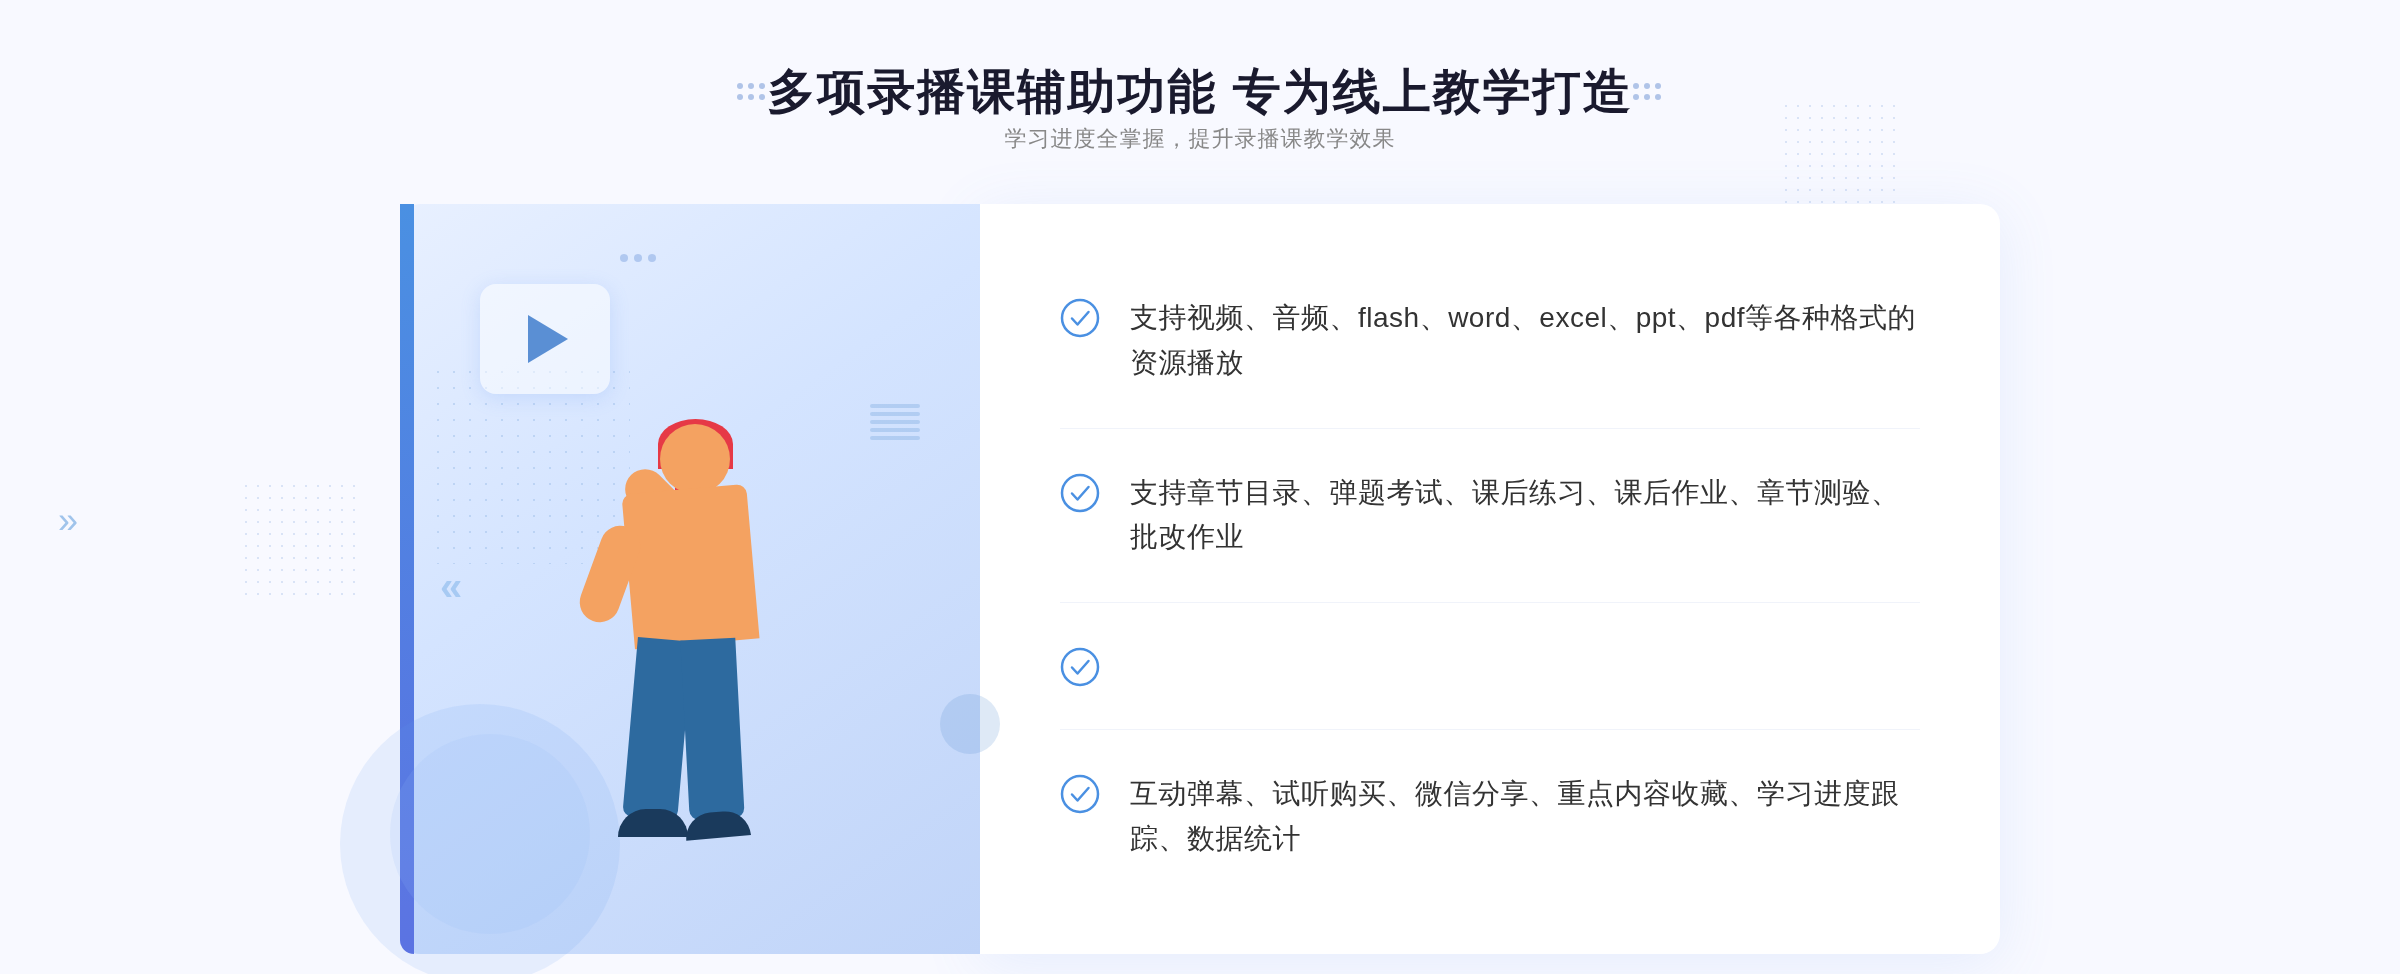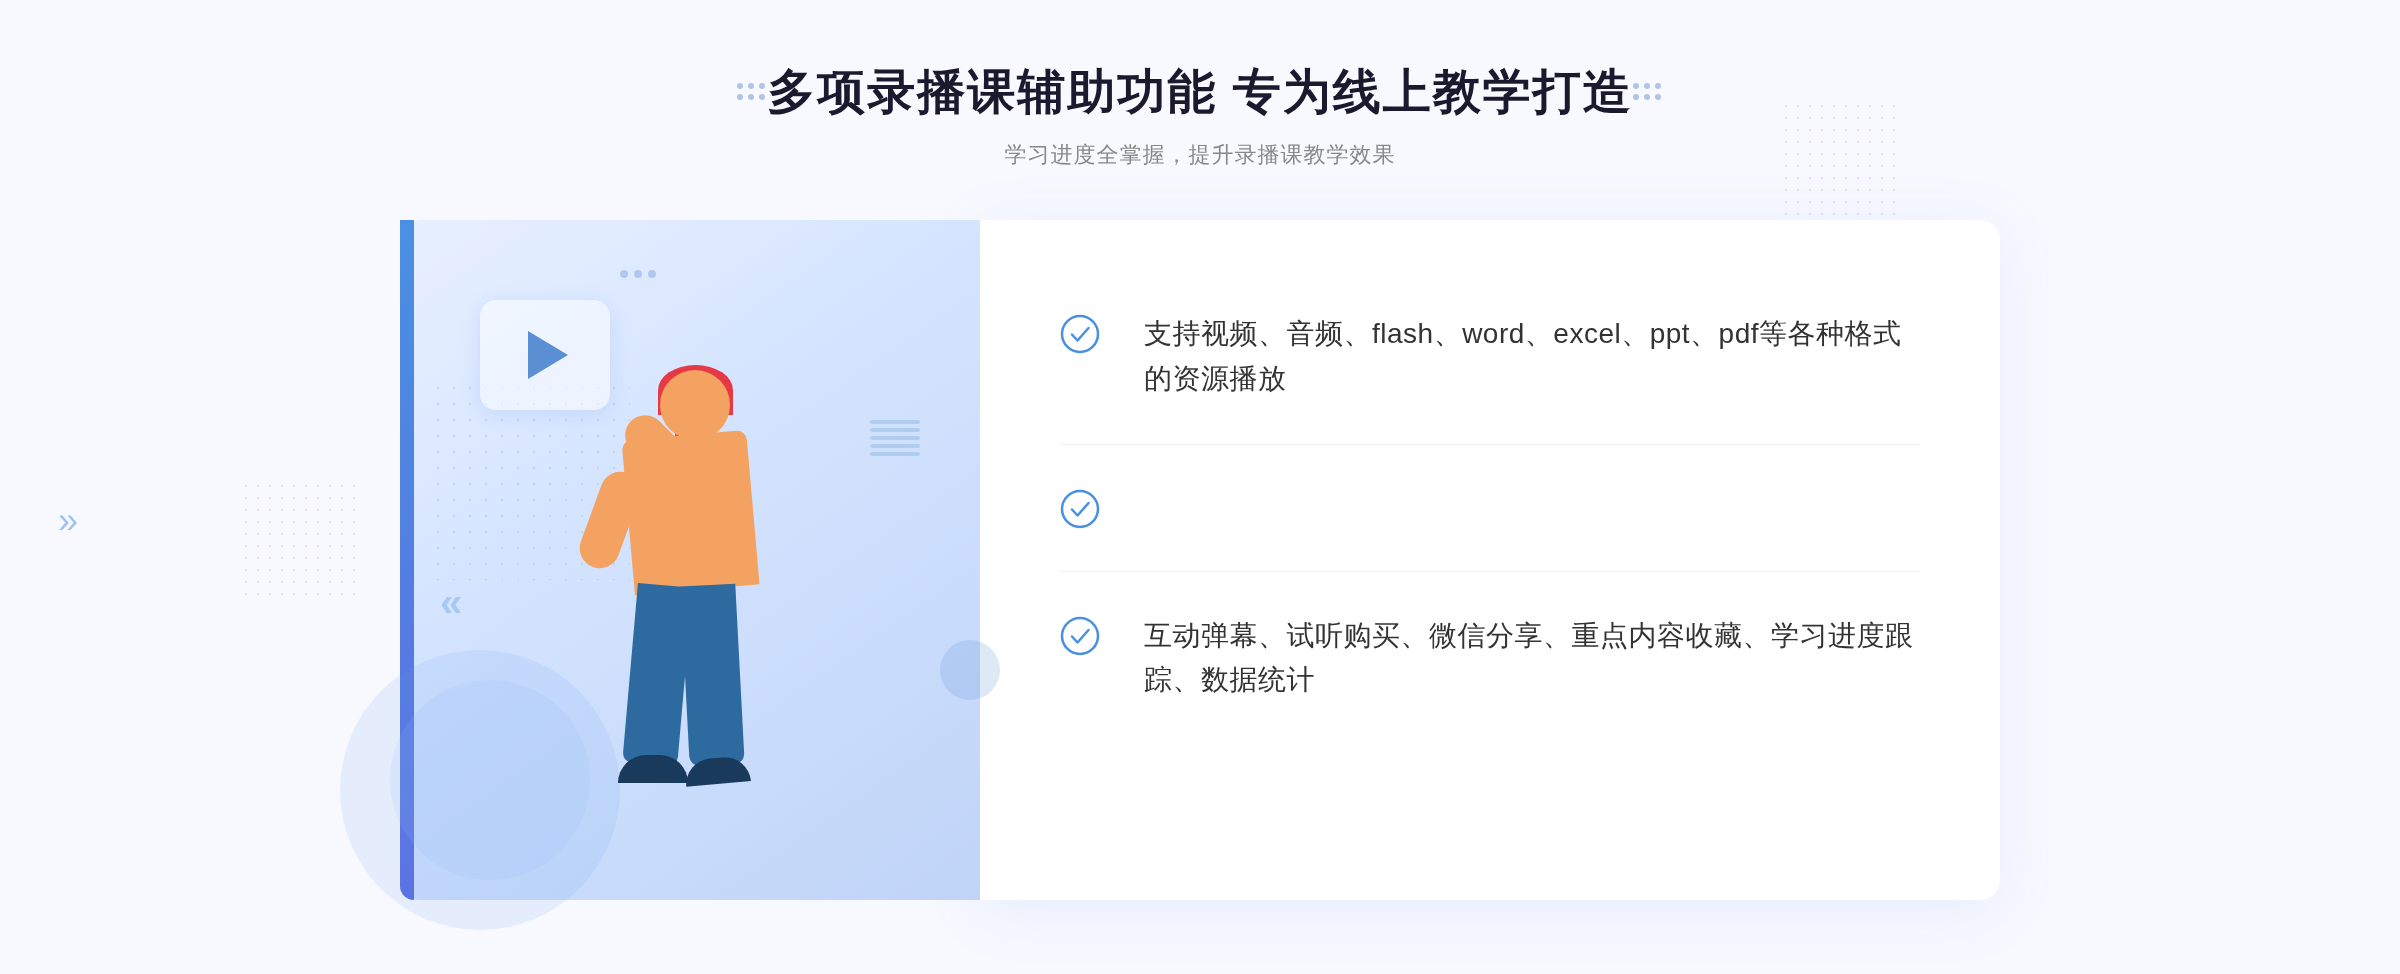--- a/index.html
+++ b/index.html
@@ -88,21 +88,20 @@
     .main-title {
       font-size: 48px;
       font-weight: 600;
       color: #1a1a2e;
       letter-spacing: 2px;
     }
 
     .sub-title {
       font-size: 22px;
       color: #888;
-      margin-top: 16px;
       letter-spacing: 1px;
     }
 
     
     .content-area {
       display: flex;
       align-items: stretch;
       margin-top: 50px;
       width: 1600px;
       position: relative;
@@ -302,21 +301,21 @@
       top: 0;
       width: 14px;
       height: 100%;
       background: linear-gradient(180deg, #4a90e2 0%, #5b6ee1 100%);
       border-radius: 0 0 0 20px;
     }
 
     .feature-item {
       display: flex;
       align-items: flex-start;
-      gap: 44px;
+      gap: 30px;
       padding: 42px 0;
       border-bottom: 1px solid #f0f3fa;
     }
 
     .feature-item:last-child {
       border-bottom: none;
     }
 
     .check-icon {
       width: 40px;
@@ -502,20 +501,29 @@
       <div class="feature-item">
         <div class="check-icon">
           <svg viewBox="0 0 40 40" fill="none" xmlns="http://www.w3.org/2000/svg">
             <circle cx="20" cy="20" r="18" stroke="#4a90e2" stroke-width="2.5" fill="none"></circle>
             <path d="M12 20.5 L17.5 26.5 L28.5 14" stroke="#4a90e2" stroke-width="2.5" stroke-linecap="round" stroke-linejoin="round"></path>
           </svg>
         </div>
         <span class="feature-text">支持视频、音频、flash、word、excel、ppt、pdf等各种格式的资源播放</span>
       </div>
 
+      <div class="feature-item">
+        <div class="check-icon">
+          <svg viewBox="0 0 40 40" fill="none" xmlns="http://www.w3.org/2000/svg">
+            <circle cx="20" cy="20" r="18" stroke="#4a90e2" stroke-width="2.5" fill="none"></circle>
+            <path d="M12 20.5 L17.5 26.5 L28.5 14" stroke="#4a90e2" stroke-width="2.5" stroke-linecap="round" stroke-linejoin="round"></path>
+          </svg>
+        </div>
+        <span class="feature-text">支持章节目录、弹题考试、课后练习、课后作业、章节测验、批改作业</span>
+      </div>
 
       <div class="feature-item">
         <div class="check-icon">
           <svg viewBox="0 0 40 40" fill="none" xmlns="http://www.w3.org/2000/svg">
             <circle cx="20" cy="20" r="18" stroke="#4a90e2" stroke-width="2.5" fill="none"></circle>
             <path d="M12 20.5 L17.5 26.5 L28.5 14" stroke="#4a90e2" stroke-width="2.5" stroke-linecap="round" stroke-linejoin="round"></path>
           </svg>
         </div>
       </div>
 

